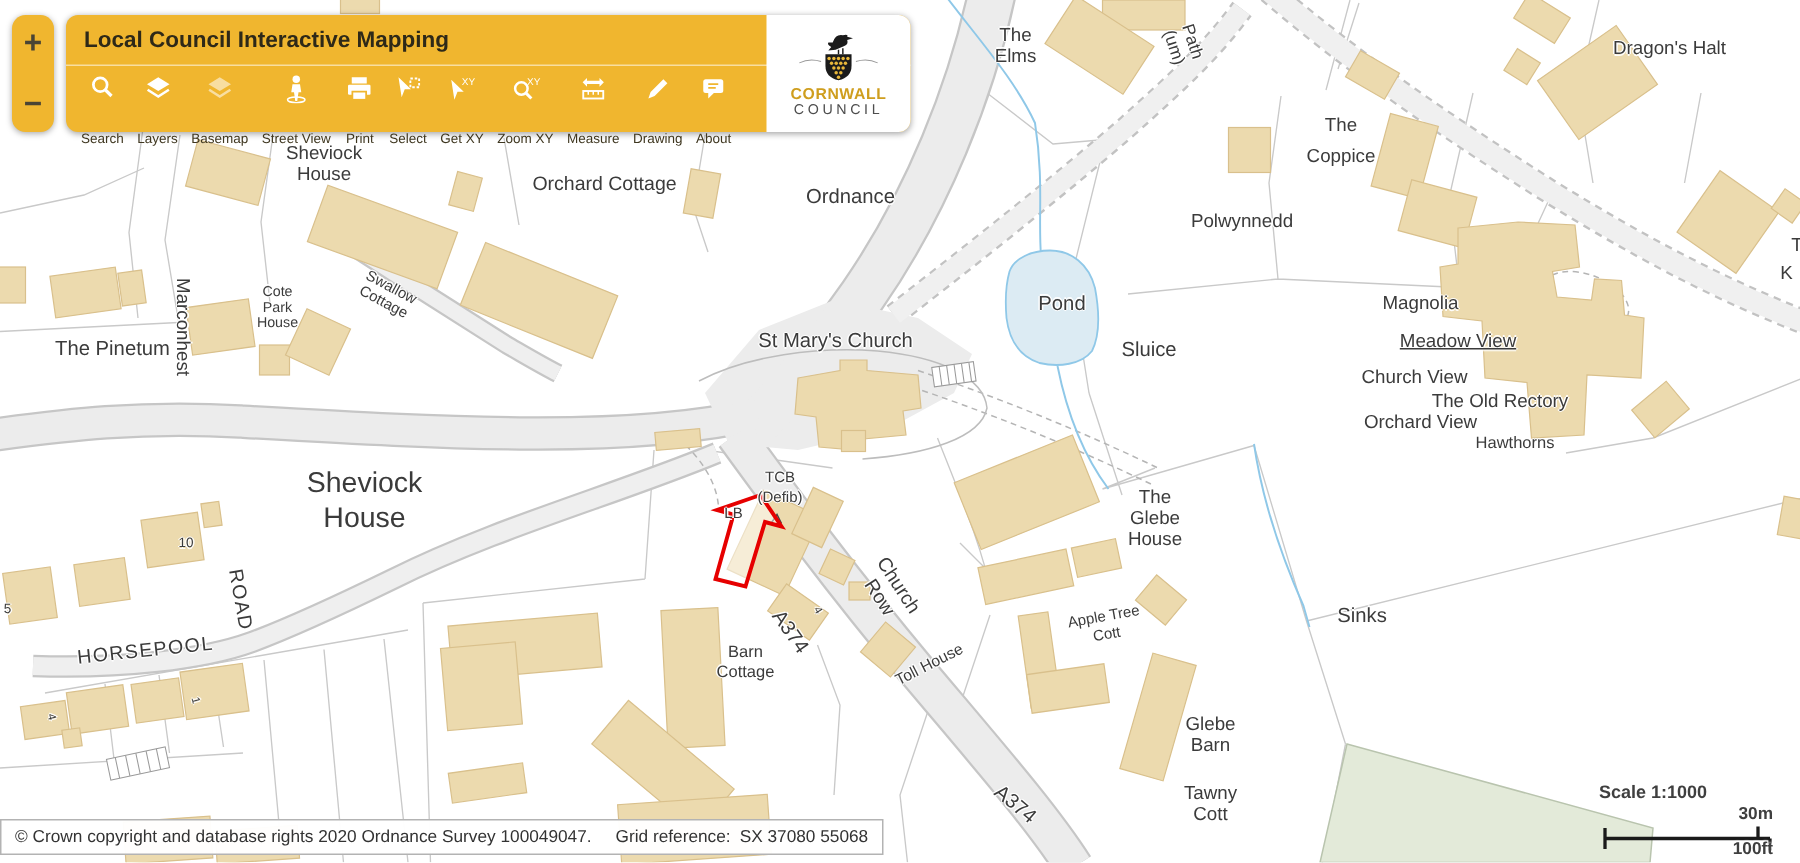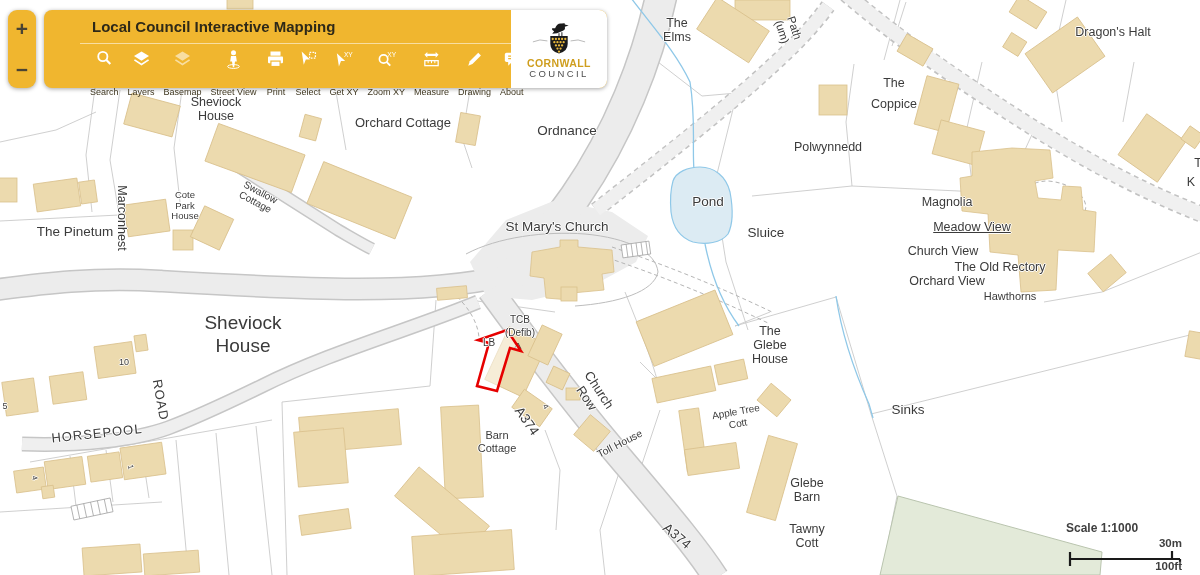--- a/index.html
+++ b/index.html
@@ -13,21 +13,21 @@
     text-shadow:-1px 0 0 rgba(255,255,255,.95),1px 0 0 rgba(255,255,255,.95),
                  0 -1px 0 rgba(255,255,255,.95),0 1px 0 rgba(255,255,255,.95);}
   
   .zoomctl{position:absolute;left:8px;top:10px;width:28px;height:78px;background:#f0b62f;
     border-radius:9px;box-shadow:0 1px 4px rgba(0,0,0,.35);display:flex;flex-direction:column;
     justify-content:space-between;padding:6px 0;box-sizing:border-box;}
   .zoomctl button{background:none;border:none;color:#4a4434;font-size:21px;font-weight:bold;
     line-height:1;cursor:pointer;padding:2px 0;font-family:"Liberation Sans",sans-serif;}
   
   .toolbar{position:absolute;left:44px;top:10px;width:563px;height:78px;background:#f0b62f;
-    border-radius:8px;box-shadow:0 1px 4px rgba(0,0,0,.35);box-sizing:border-box;padding-left:36px;}
+    border-radius:8px;box-shadow:0 1px 4px rgba(0,0,0,.35);box-sizing:border-box;}
   .tb-title{height:33px;line-height:33px;padding-left:12px;font-size:15px;font-weight:bold;
     color:#2e2918;border-bottom:1px solid rgba(255,255,255,.55);}
   .tb-tools{display:flex;align-items:flex-start;padding:5px 0 0 9px;gap:7px;}
   .tool{background:none;border:none;display:flex;flex-direction:column;align-items:center;
     gap:18px;cursor:pointer;padding:0 1px;font-family:"Liberation Sans",sans-serif;}
   .ticon{width:21px;height:20px;display:block;}
   .ticon svg{width:21px;height:20px;display:block;}
   .ticon.dim{opacity:.55;}
   .tlabel{font-size:9px;color:#3f3720;white-space:nowrap;}
   .logo{position:absolute;right:0;top:0;width:96px;height:78px;background:#fff;
@@ -473,14 +473,21 @@
       </svg>
       <div class="l1">CORNWALL</div>
       <div class="l2">COUNCIL</div>
     </div>
   </div>
 
   <div class="scale-label" id="scale-title">Scale 1:1000</div>
   <div class="scale-label" id="scale-30m">30m</div>
   <div class="scale-label" id="scale-100ft">100ft</div>
 
+  <div class="footer">
+    <span>© Crown copyright and database rights 2020 Ordnance Survey 100049047.</span>
+    <span class="gr">
+      <span>Grid reference:</span>
+      <span>SX 37080 55068</span>
+    </span>
+  </div>
 
 </div>
 
 </body></html>

